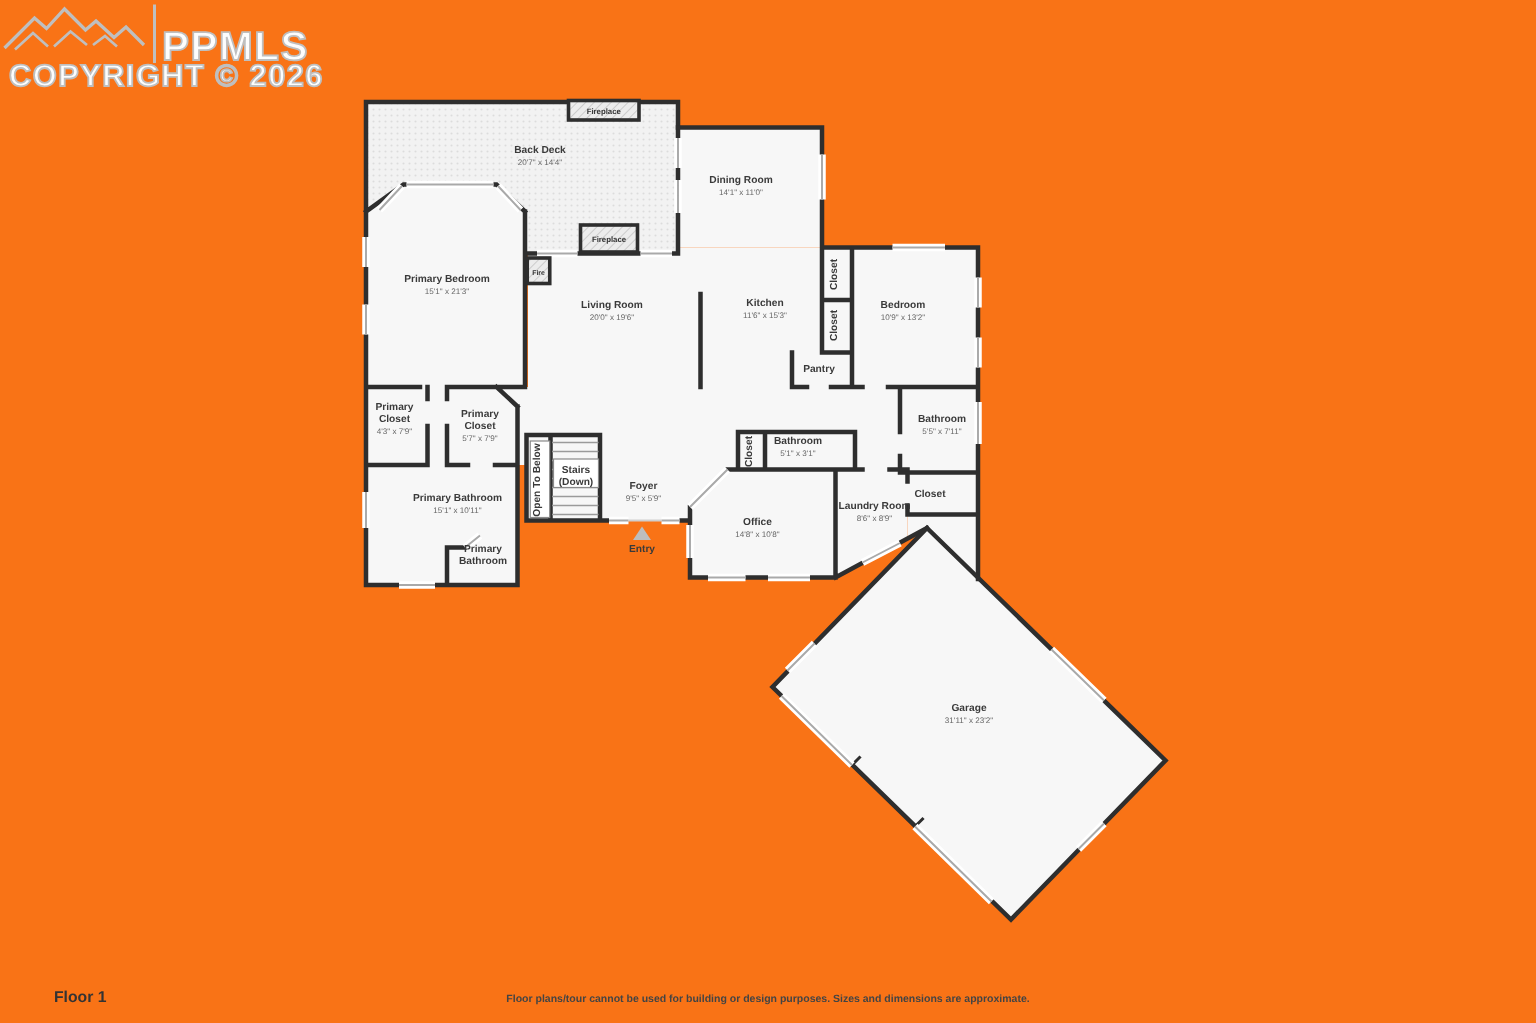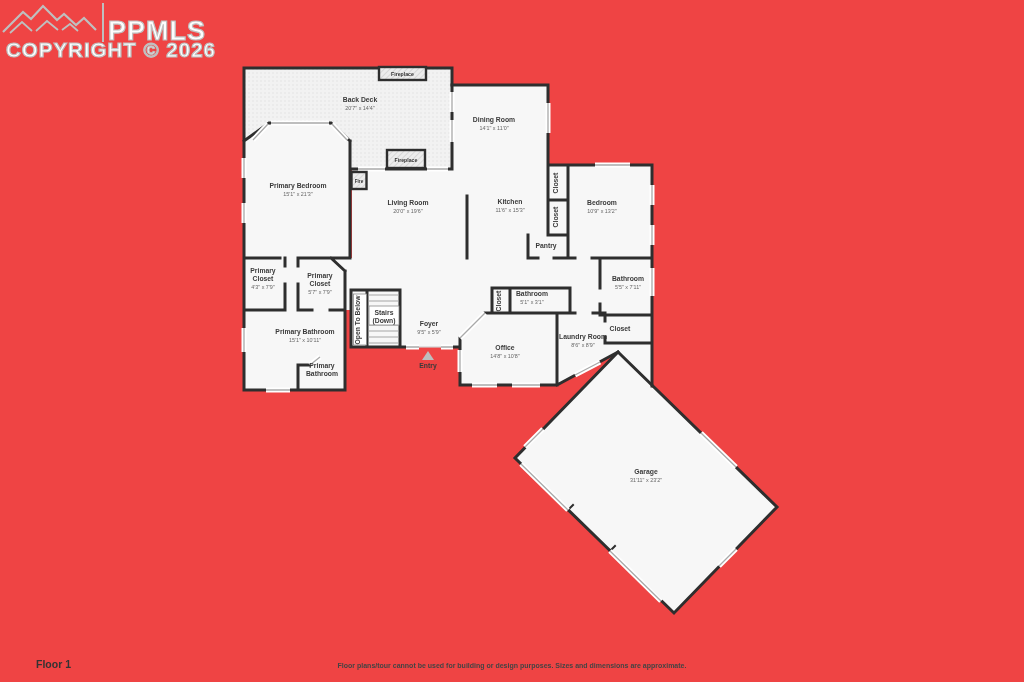--- a/index.html
+++ b/index.html
@@ -1,16 +1,16 @@
 <!DOCTYPE html>
 <html style="--c-wall: #2e2e2e; --c-room: #f7f7f7; --c-deck: #f2f2f2; --c-window: #a9a9a9; --c-label: #3a3a3a; --c-dim: #666666; --c-wm: #bfbfbf;"><head>
 <meta charset="utf-8">
 <style>
   html,body{margin:0;padding:0;background:#fff;}
-  .page{position:relative;width:1024px;height:682px;background:#ef4444;overflow:hidden;
+  .page{position:relative;width:1024px;height:682px;background:#f97316;overflow:hidden;
         font-family:"Liberation Sans",sans-serif;}
   svg{display:block;}
   .wall{fill:none;stroke:var(--c-wall,#2e2e2e);stroke-width:3;stroke-linecap:square;}
   .wallthin{fill:none;stroke:var(--c-wall,#2e2e2e);stroke-width:2;stroke-linecap:square;}
   .fillroom{fill:var(--c-room,#f7f7f7);}
   .deckfill{fill:var(--c-deck,#f2f2f2);}
   .winbg{fill:none;stroke:#ffffff;stroke-width:5;}
   .winln{fill:none;stroke:var(--c-window,#a9a9a9);stroke-width:1.3;}
   .thresh{stroke:#cfcfcf;stroke-width:1.2;}
   .tread{stroke:#9b9b9b;stroke-width:0.9;}

